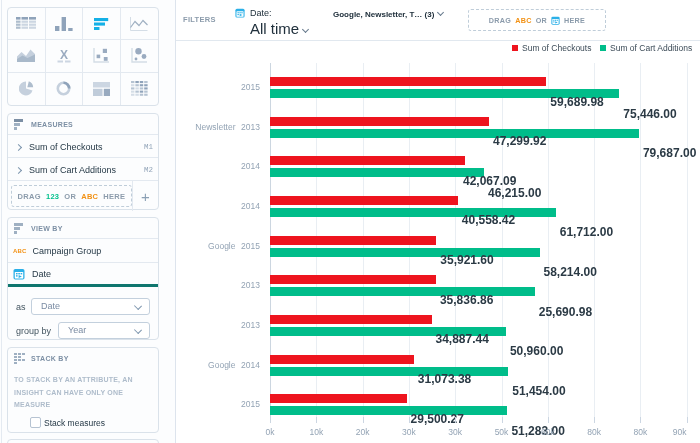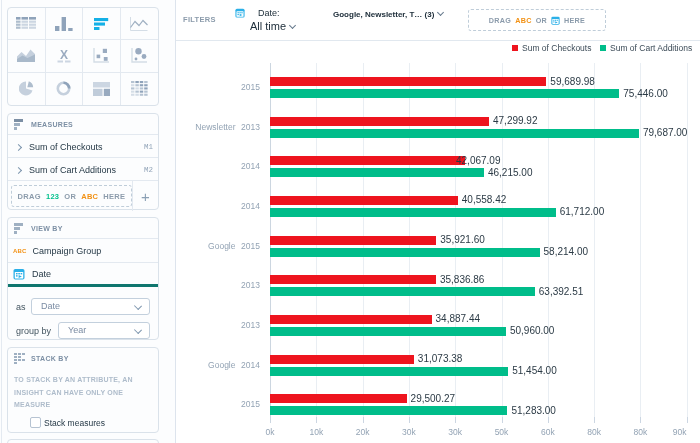--- a/index.html
+++ b/index.html
@@ -42,33 +42,33 @@
 #stackby { top:347px; height:86px; }
 .hint { padding:6px 4px 0 6px; font-size:7px; font-weight:bold; letter-spacing:0.2px; color:#aebccb; line-height:12.7px; }
 .cbrow { display:flex; align-items:center; margin:5px 0 0 6px; font-size:8.5px; color:#1f3341;padding-left:16px; }
 .cb { width:11px; height:11px; border:1px solid #b6c3d2; border-radius:2px; background:#fff; margin-right:3px; }
 #partial { top:439px; height:10px; }
 
 
 #topbar { position:absolute; left:176px; top:0; width:524px; height:41px; background:#fff; border-bottom:1px solid #e1e8ef; }
 #filters-label { position:absolute; left:7px; top:15px; font-size:7.5px; font-weight:bold; letter-spacing:0.3px; color:#8b9bab; }
 .filter { position:absolute; top:8px; }
-.fline1 { font-size:9px; color:#20303c; display:flex; align-items:flex-start; gap:13px; }
-.fline2 { font-size:11px; color:#20303c; margin-top:1.5px; }
+.fline1 { font-size:9px; color:#20303c; display:flex; align-items:flex-start; gap:5px; }
+.fline2 { font-size:15px; color:#20303c; margin-top:1.5px; }
 .fchev { display:inline-block; width:5px; height:5px; border-right:1.2px solid #66798c; border-bottom:1.2px solid #66798c; transform:rotate(45deg); vertical-align:2px; margin-left:4px; }
 #dropzone { position:absolute; left:292px; top:9px; width:138px; height:22px; border:1px dashed #bfcdd9; border-radius:3px; display:flex; align-items:center; justify-content:center; gap:4px; font-size:7.2px; font-weight:bold; letter-spacing:0.3px; color:#8b9bab; }
 
 
 #chart { position:absolute; left:176px; top:42px; width:524px; height:401px; background:#fff; }
 .gl { position:absolute; width:1px; background:#e9eef3; top:21px; height:360px; }
 .tick { position:absolute; width:1px; background:#ccd6e2; top:375px; height:6px; }
 .bar { position:absolute; height:9px; }
 .red { background:#ee141e; }
 .green { background:#00bd8a; }
-.dlabel { position:absolute; font-size:10px; font-weight:normal; color:#2b3a45; white-space:nowrap; line-height:10px; }
+.dlabel { position:absolute; font-size:12px; font-weight:bold; color:#2b3a45; white-space:nowrap; line-height:10px;margin-top:20px; }
 .ylabel { position:absolute; font-size:8.5px; color:#93a3b4; text-align:right; width:60px; line-height:10px; }
 .xlabel { position:absolute; font-size:8.5px; color:#93a3b4; width:40px; text-align:center; top:385px; line-height:10px; }
 #legend { position:absolute; top:0; left:0; width:524px; height:12px; font-size:8.5px; color:#3d4c58; }
 .sw { position:absolute; width:6px; height:6px; top:3px; }
 .lt { position:absolute; top:1px; white-space:nowrap; }
 </style>
 </head>
 <body>
 
 <div id="sidebar">
@@ -347,38 +347,38 @@
     <div class="dlabel" style="left: 447.315px; top: 46.5px;">75,446.00</div>
     <div class="ylabel" style="left: 24px; top: 40px;">2015</div>
     <div class="bar red" style="left: 94px; top: 74.66px; width: 218.999px;"></div>
     <div class="bar green" style="left: 94px; top: 86.66px; width: 368.951px;"></div>
     <div class="dlabel" style="left: 316.999px; top: 74.16px;">47,299.92</div>
     <div class="dlabel" style="left: 466.951px; top: 86.16px;">79,687.00</div>
     <div class="ylabel" style="left: 24px; top: 79.66px;">2013</div>
     <div class="ylabel" style="left: -0.5px; top: 79.66px; width: 60px;">Newsletter</div>
     <div class="bar red" style="left: 94px; top: 114.32px; width: 194.771px;"></div>
     <div class="bar green" style="left: 94px; top: 126.32px; width: 213.975px;"></div>
-    <div class="dlabel" style="left: 280px; top: 113.82px;">42,067.09</div>
+    <div class="dlabel" style="left: 287px; top: 113.82px;">42,067.09</div>
     <div class="dlabel" style="left: 311.975px; top: 125.82px;">46,215.00</div>
     <div class="ylabel" style="left: 24px; top: 119.32px;">2014</div>
     <div class="bar red" style="left: 94px; top: 153.98px; width: 187.785px;"></div>
     <div class="bar green" style="left: 94px; top: 165.98px; width: 285.727px;"></div>
     <div class="dlabel" style="left: 285.785px; top: 153.48px;">40,558.42</div>
     <div class="dlabel" style="left: 383.727px; top: 165.48px;">61,712.00</div>
     <div class="ylabel" style="left: 24px; top: 158.98px;">2014</div>
     <div class="bar red" style="left: 94px; top: 193.64px; width: 166.317px;"></div>
     <div class="bar green" style="left: 94px; top: 205.64px; width: 269.531px;"></div>
     <div class="dlabel" style="left: 264.317px; top: 193.14px;">35,921.60</div>
     <div class="dlabel" style="left: 367.531px; top: 205.14px;">58,214.00</div>
     <div class="ylabel" style="left: 24px; top: 198.64px;">2015</div>
     <div class="ylabel" style="left: -0.5px; top: 198.64px; width: 60px;">Google</div>
     <div class="bar red" style="left: 94px; top: 233.3px; width: 165.925px;"></div>
     <div class="bar green" style="left: 94px; top: 245.3px; width: 264.776px;"></div>
     <div class="dlabel" style="left: 263.925px; top: 232.8px;">35,836.86</div>
-    <div class="dlabel" style="left: 362.776px; top: 244.8px;">63,392.51</div>
+    <div class="dlabel" style="left: 362.776px; top: 244.8px;">25,690.98</div>
     <div class="ylabel" style="left: 24px; top: 238.3px;">2013</div>
     <div class="bar red" style="left: 94px; top: 272.96px; width: 161.529px;"></div>
     <div class="bar green" style="left: 94px; top: 284.96px; width: 235.945px;"></div>
     <div class="dlabel" style="left: 259.529px; top: 272.46px;">34,887.44</div>
     <div class="dlabel" style="left: 333.945px; top: 284.46px;">50,960.00</div>
     <div class="ylabel" style="left: 24px; top: 277.96px;">2013</div>
     <div class="bar red" style="left: 94px; top: 312.62px; width: 143.87px;"></div>
     <div class="bar green" style="left: 94px; top: 324.62px; width: 238.232px;"></div>
     <div class="dlabel" style="left: 241.87px; top: 312.12px;">31,073.38</div>
     <div class="dlabel" style="left: 336.232px; top: 324.12px;">51,454.00</div>

